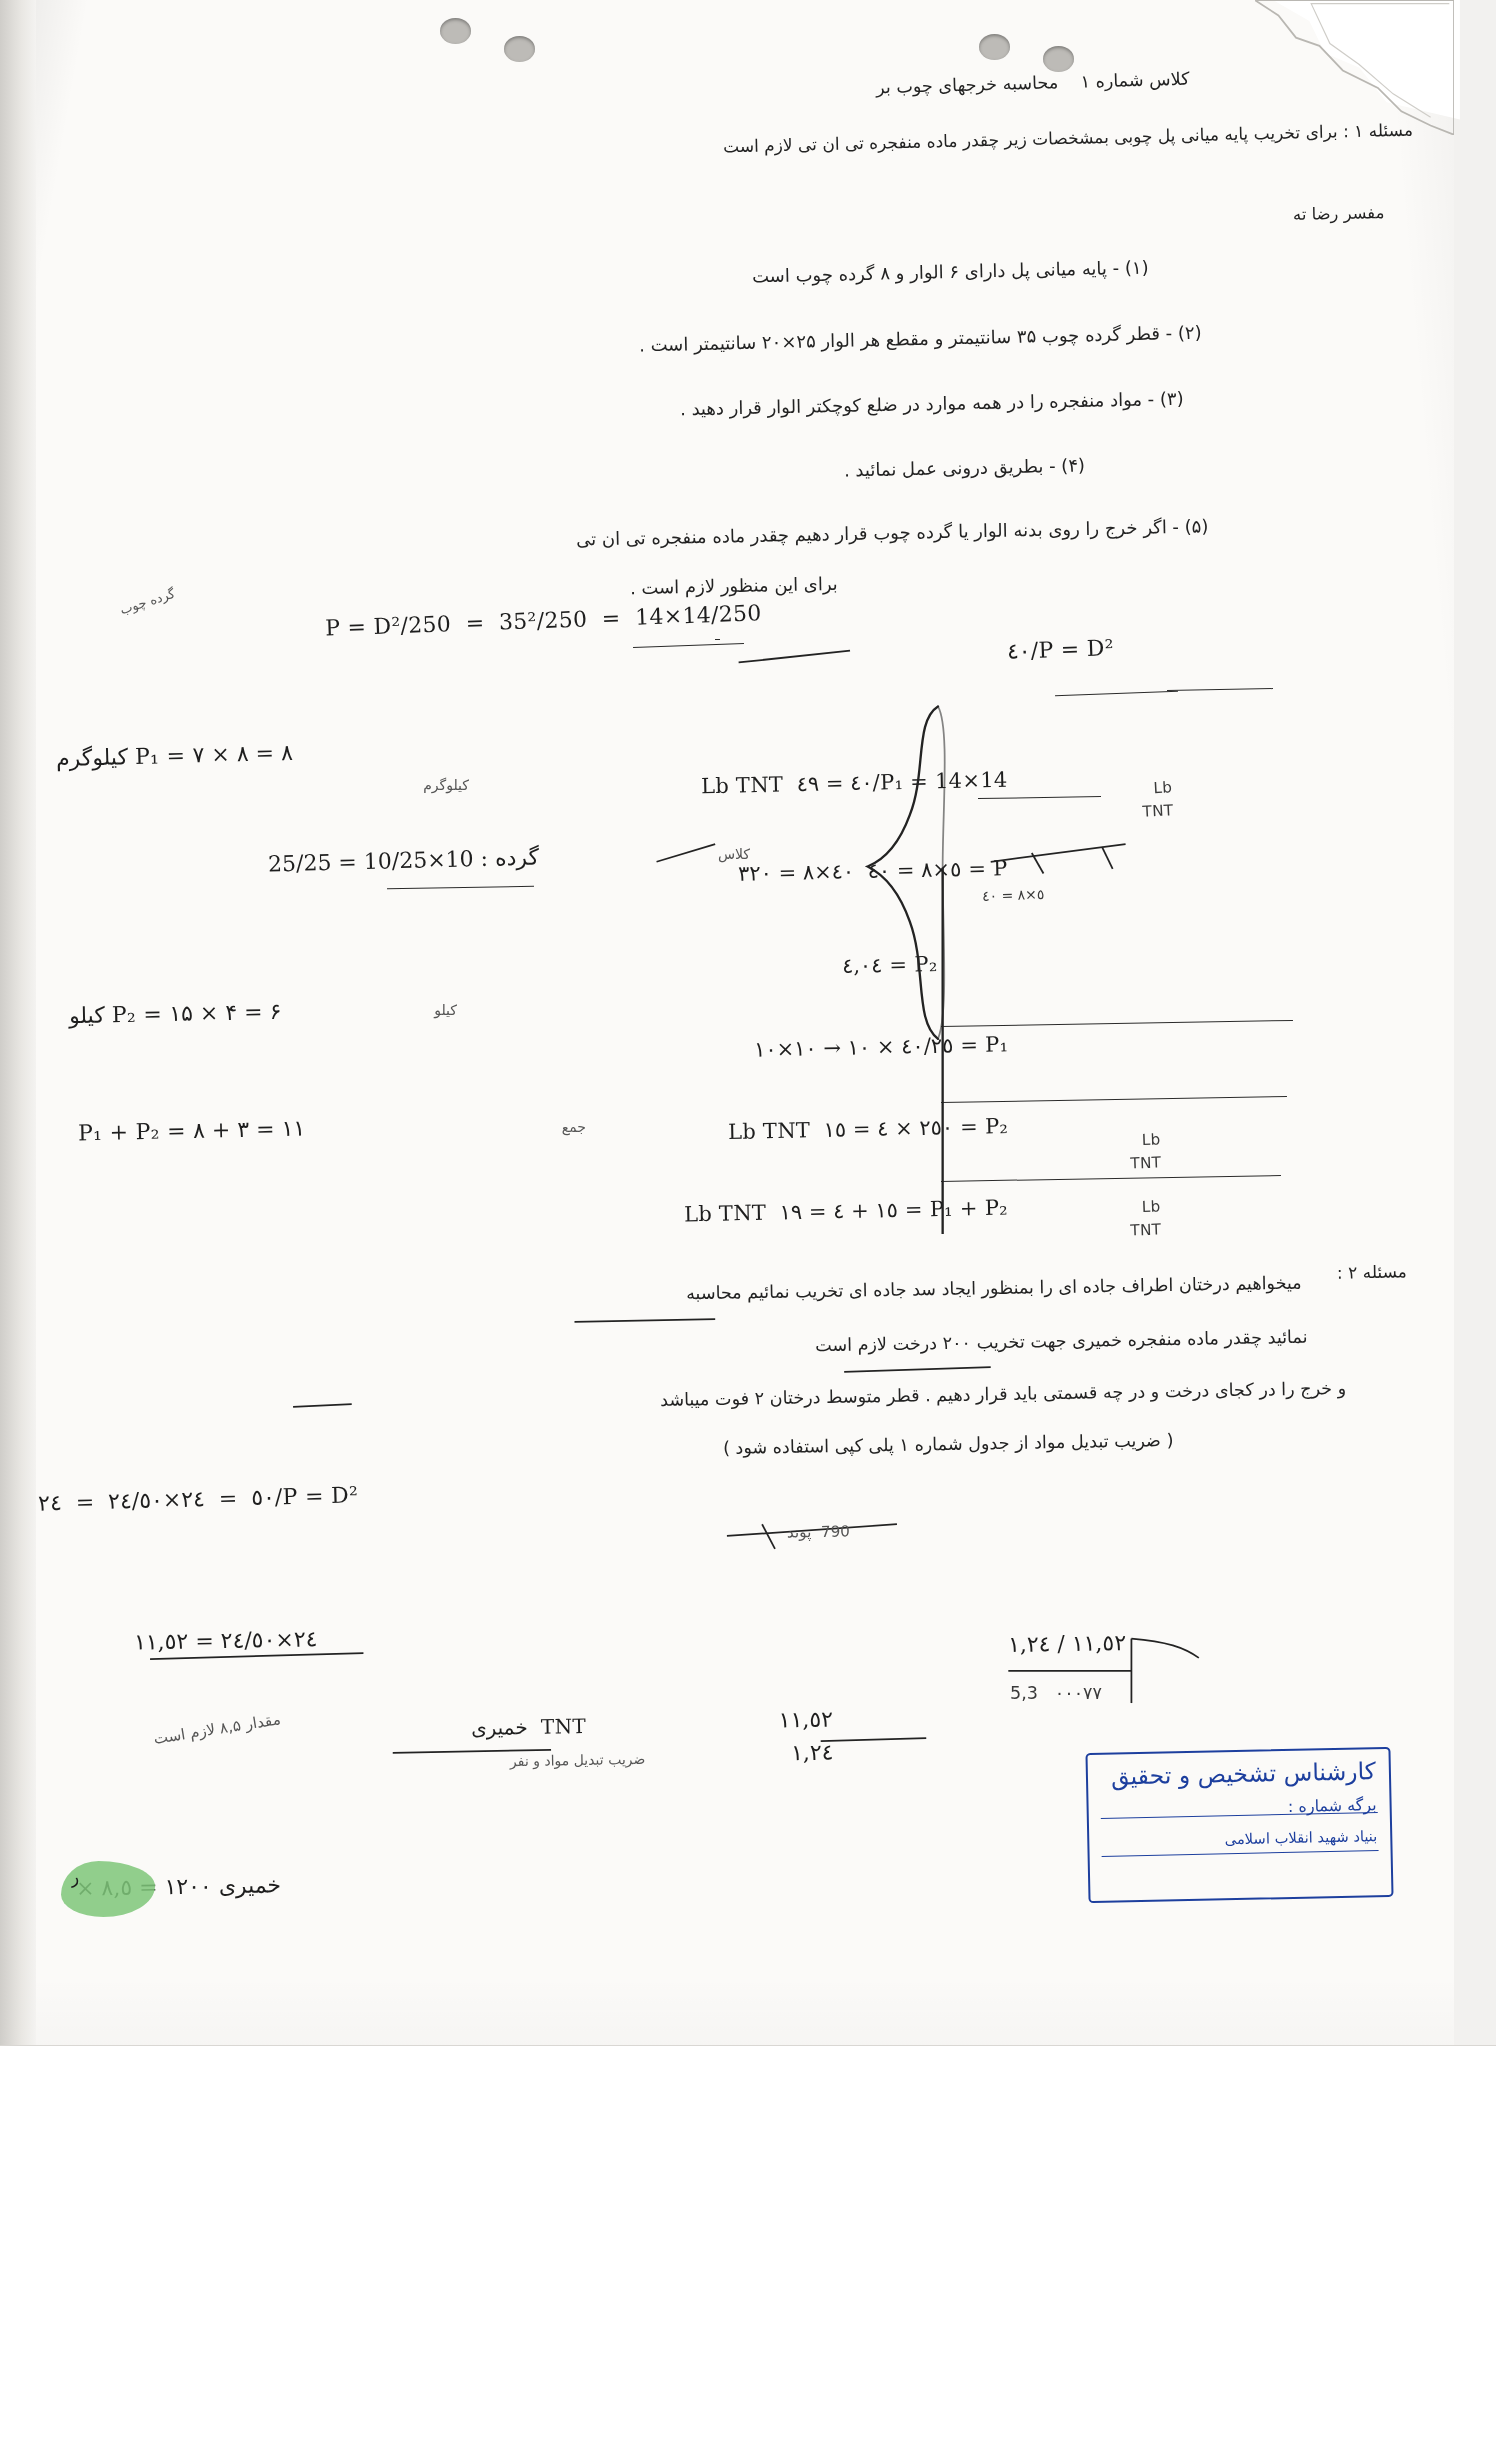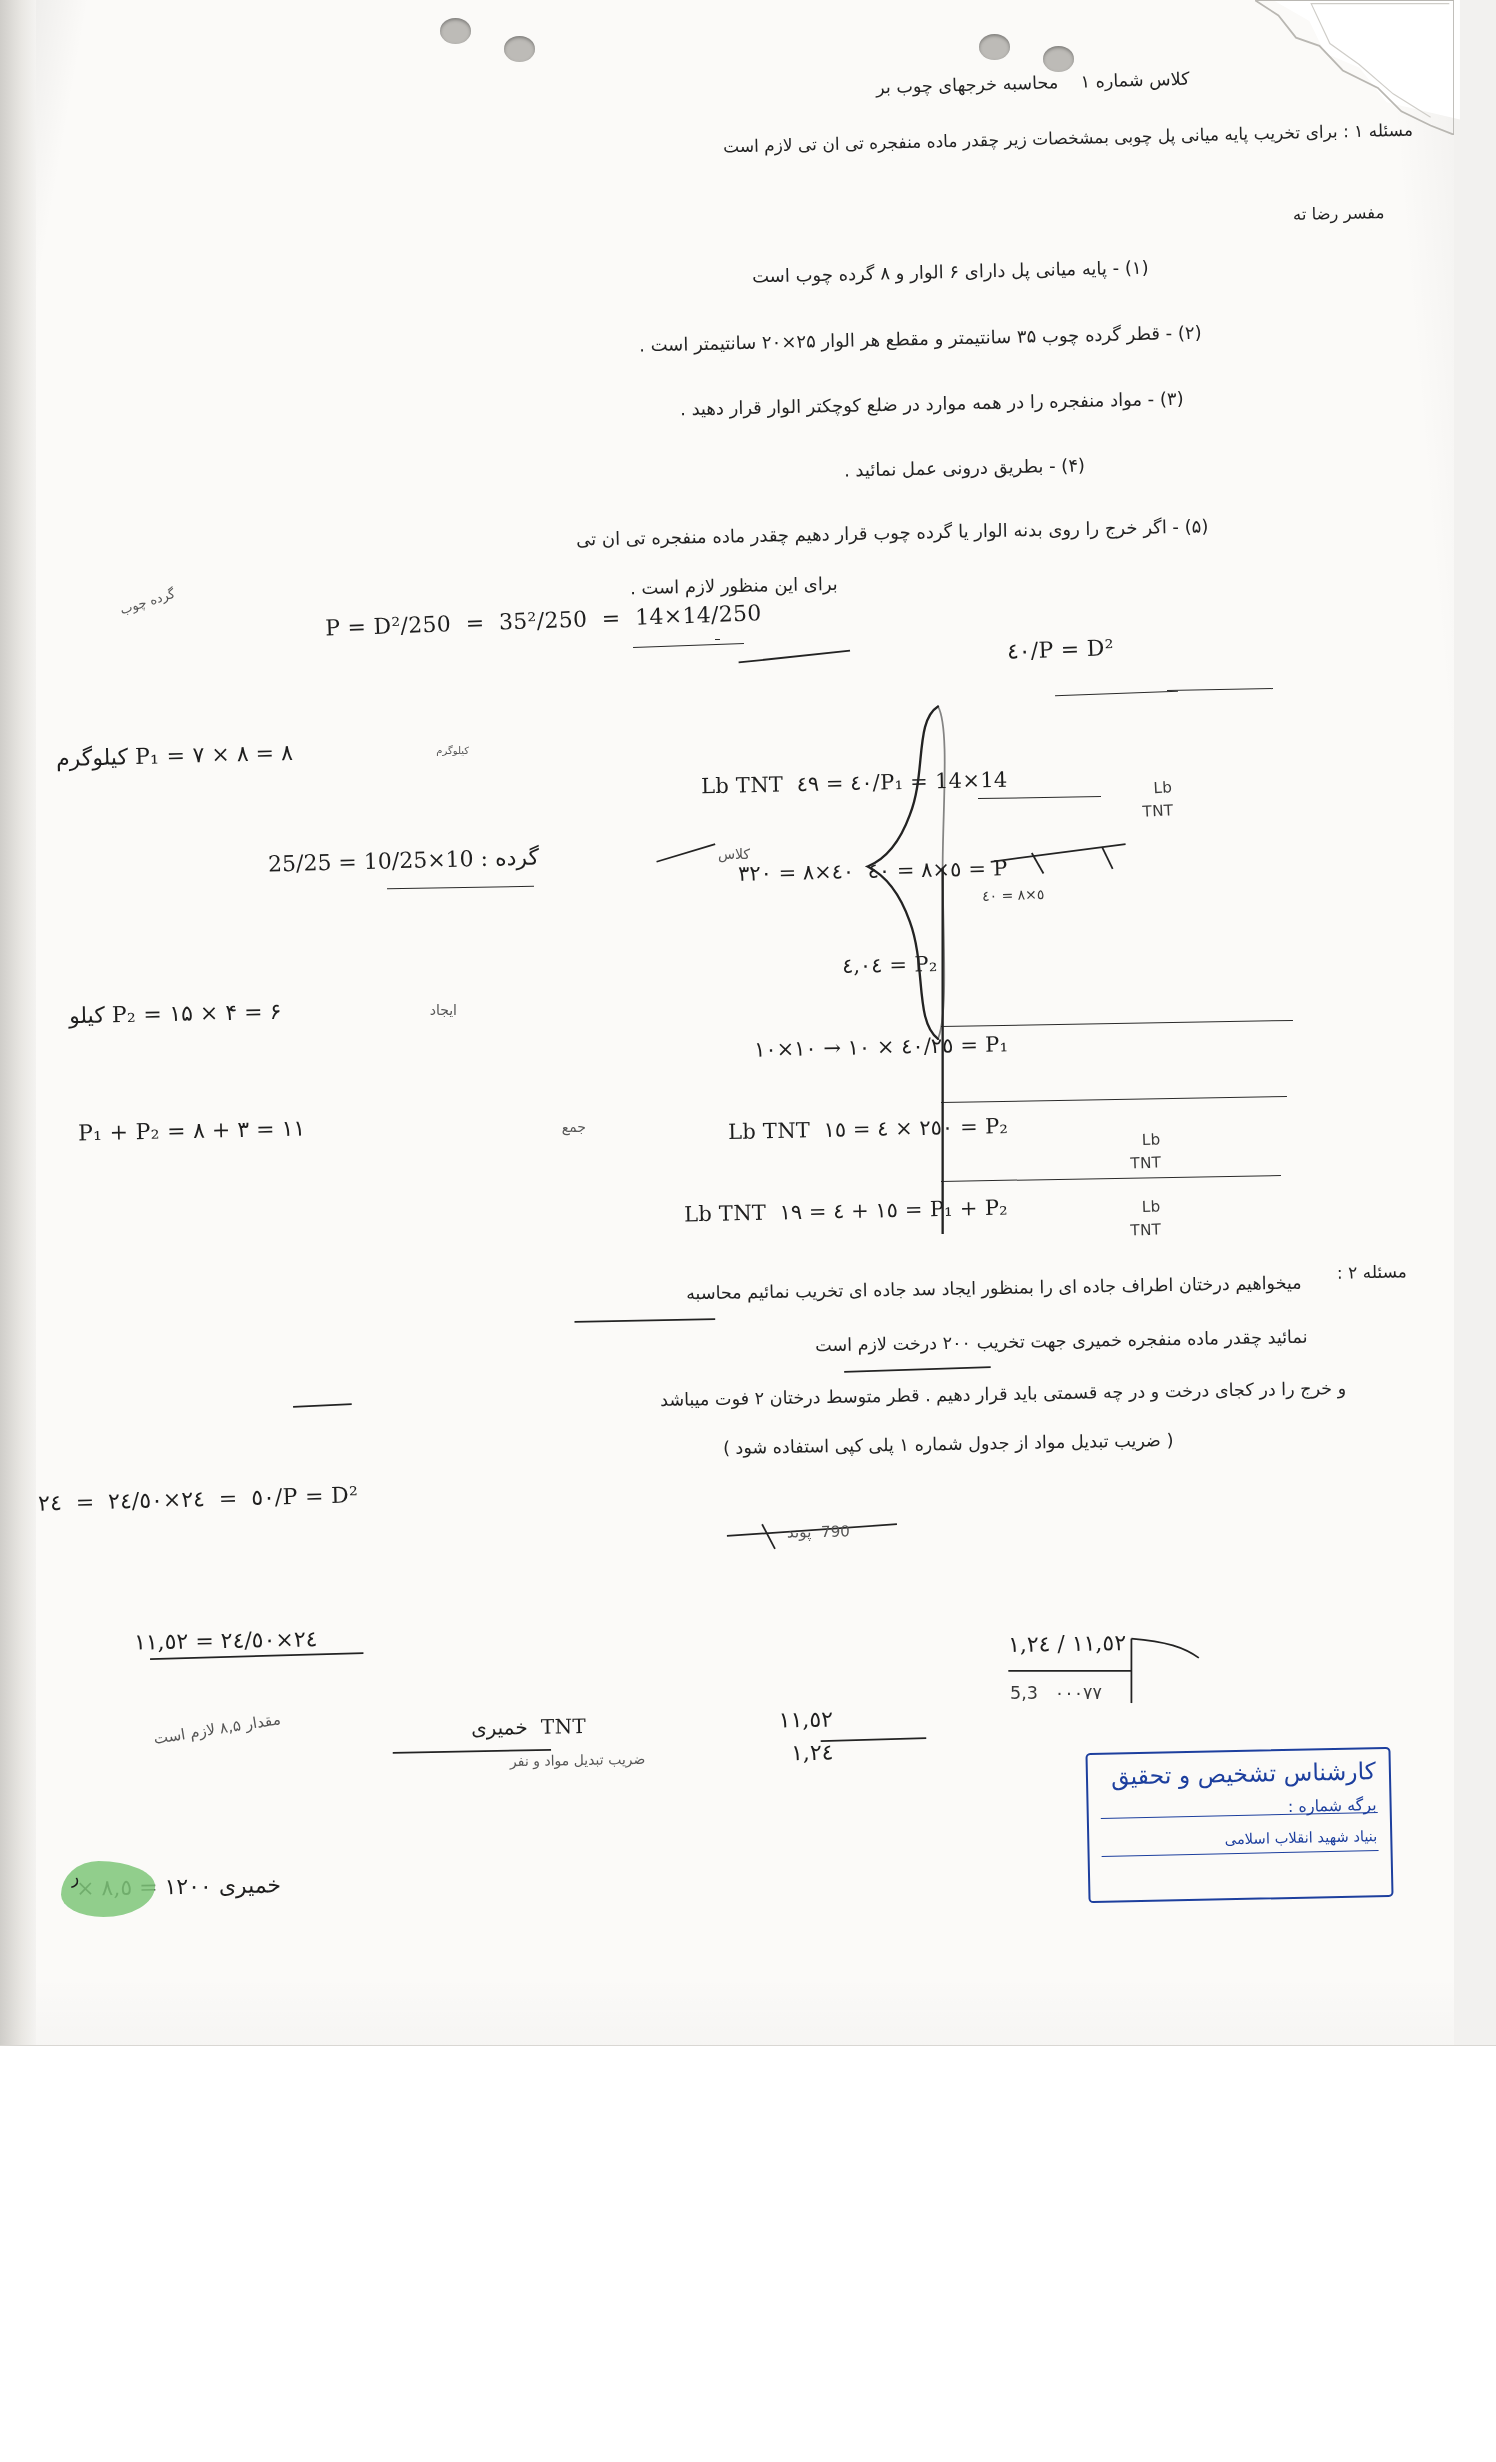--- a/index.html
+++ b/index.html
@@ -270,23 +270,23 @@
       <path d="M610 2990 L880 2985" stroke="#232323" stroke-width="3" fill="none"></path>
     </svg>
 
     <div class="ht small-note" style="right:281px; top:777px; font-size:15.2px; transform:rotate(-3deg);">Lb
 TNT</div>
     <div class="ht small-note" style="right:410px; top:885px; font-size:14px; transform:rotate(-2deg);">٥×٨ = ٤٠</div>
     <div class="ht small-note" style="right:293px; top:1129px; font-size:15.2px; transform:rotate(-2deg);">Lb
 TNT</div>
     <div class="ht small-note" style="right:293px; top:1196px; font-size:15.2px; transform:rotate(-2deg);">Lb
 TNT</div>
-    <div class="ht small-note faint" style="right:985px; top:743px; font-size:10px;">کیلوگرم</div>
+    <div class="ht small-note faint" style="right:985px; top:775px; font-size:14px;">کیلوگرم</div>
     <div class="ht small-note faint" style="right:704px; top:844px; font-size:14px;">کلاس</div>
-    <div class="ht small-note faint" style="right:997px; top:1000px; font-size:14px;">ایجاد</div>
+    <div class="ht small-note faint" style="right:997px; top:1000px; font-size:14px;">کیلو</div>
     <div class="ht small-note faint" style="right:868px; top:1117px; font-size:14px;">جمع</div>
 
     <div class="ht hdr pen" style="right:47px; top:1260px; font-size:17px; transform:rotate(-1.2deg);">مسئله ۲ :</div>
 
     <div class="ht line-item pen" style="right:152px; top:1275px; transform:rotate(-1deg); font-size:17.6px;">میخواهیم درختان اطراف جاده ای را بمنظور ایجاد سد جاده ای تخریب نمائیم محاسبه</div>
     <div class="ht line-item pen" style="right:147px; top:1328px; transform:rotate(-1deg); font-size:17.6px;">نمائید چقدر ماده منفجره خمیری جهت تخریب ۲۰۰ درخت لازم است</div>
     <div class="ht line-item pen" style="right:108px; top:1381px; transform:rotate(-1deg); font-size:17.6px;">و خرج را در کجای درخت و در چه قسمتی باید قرار دهیم . قطر متوسط درختان ۲ فوت میباشد</div>
     <div class="ht line-item pen" style="right:281px; top:1431px; transform:rotate(-1deg); font-size:17.6px;">( ضریب تبدیل مواد از جدول شماره ۱ پلی کپی استفاده شود )</div>
 
     <div class="ht work" style="right:1096px; top:1483px; transform:rotate(-1.5deg); font-size:22px;">P = D²/٥٠  =  ٢٤×٢٤/٥٠  =  ٢٤×٤٤</div>

